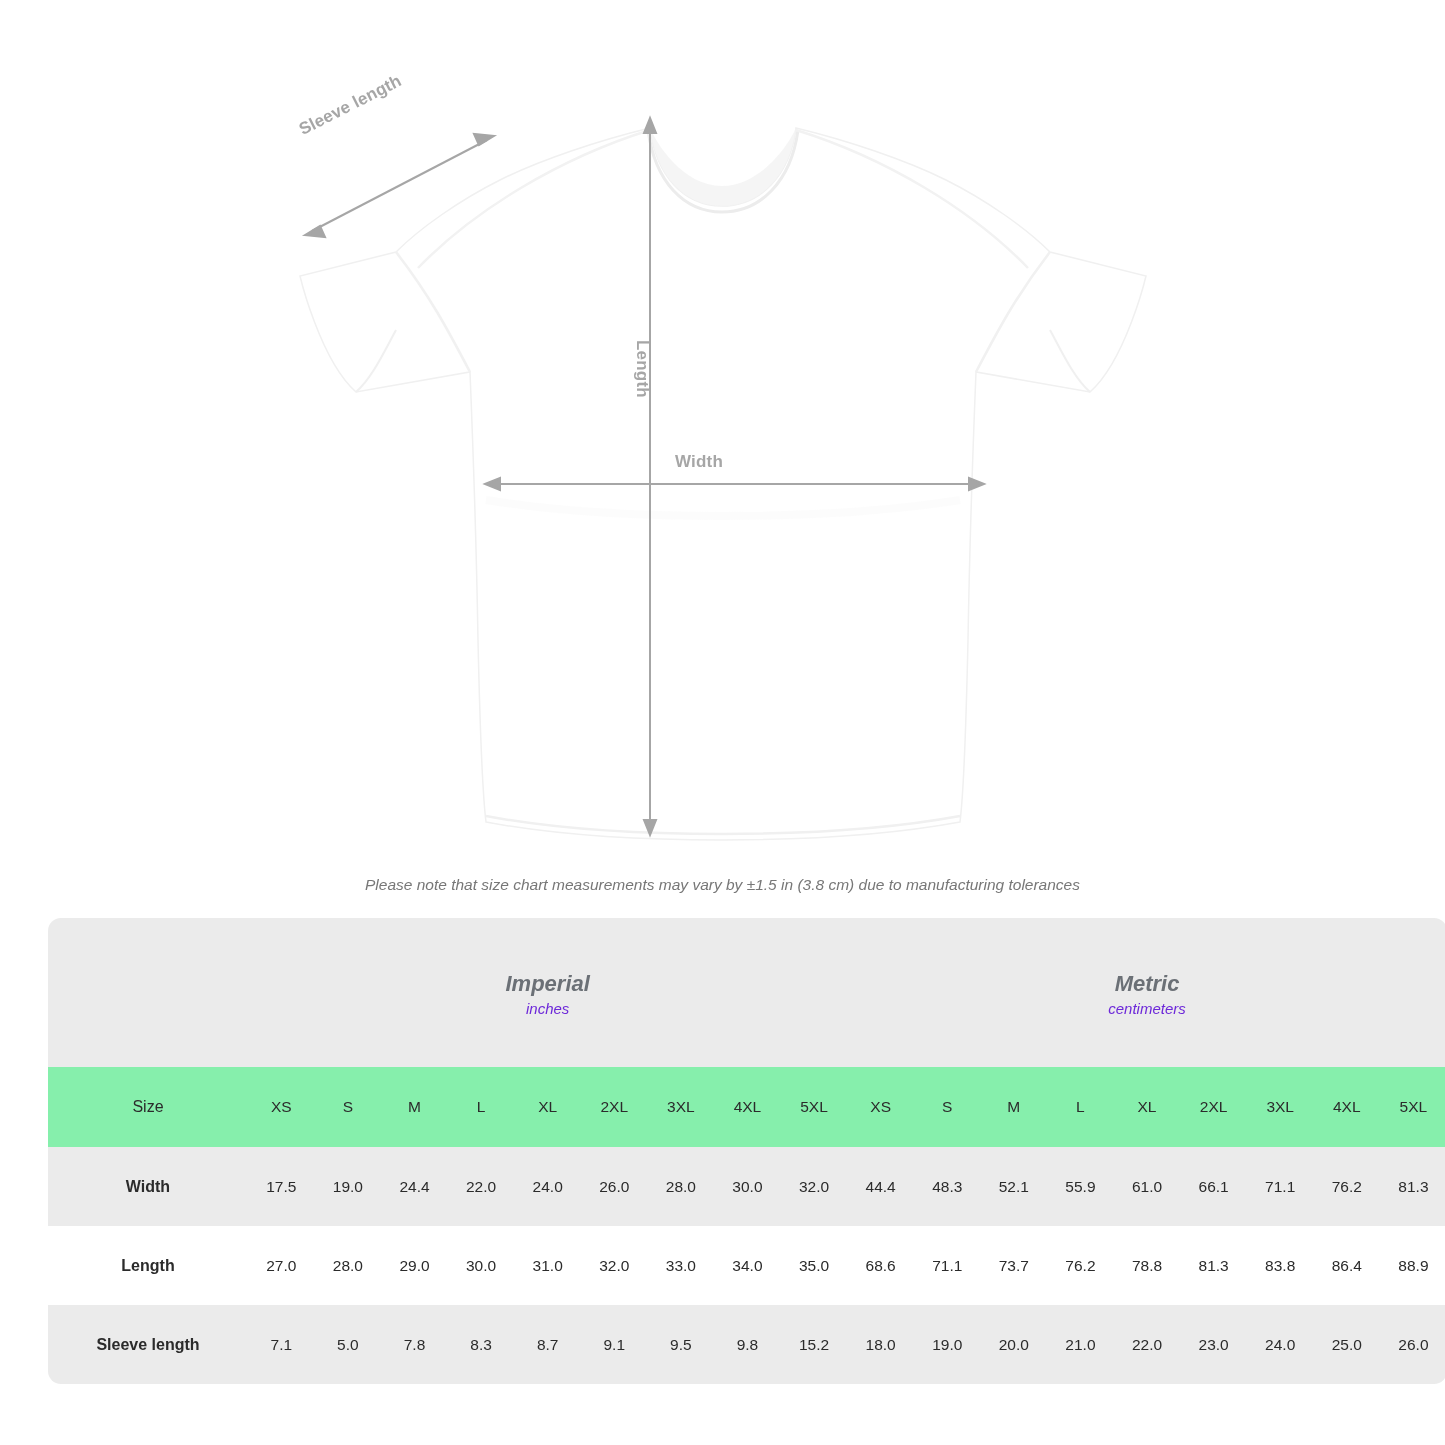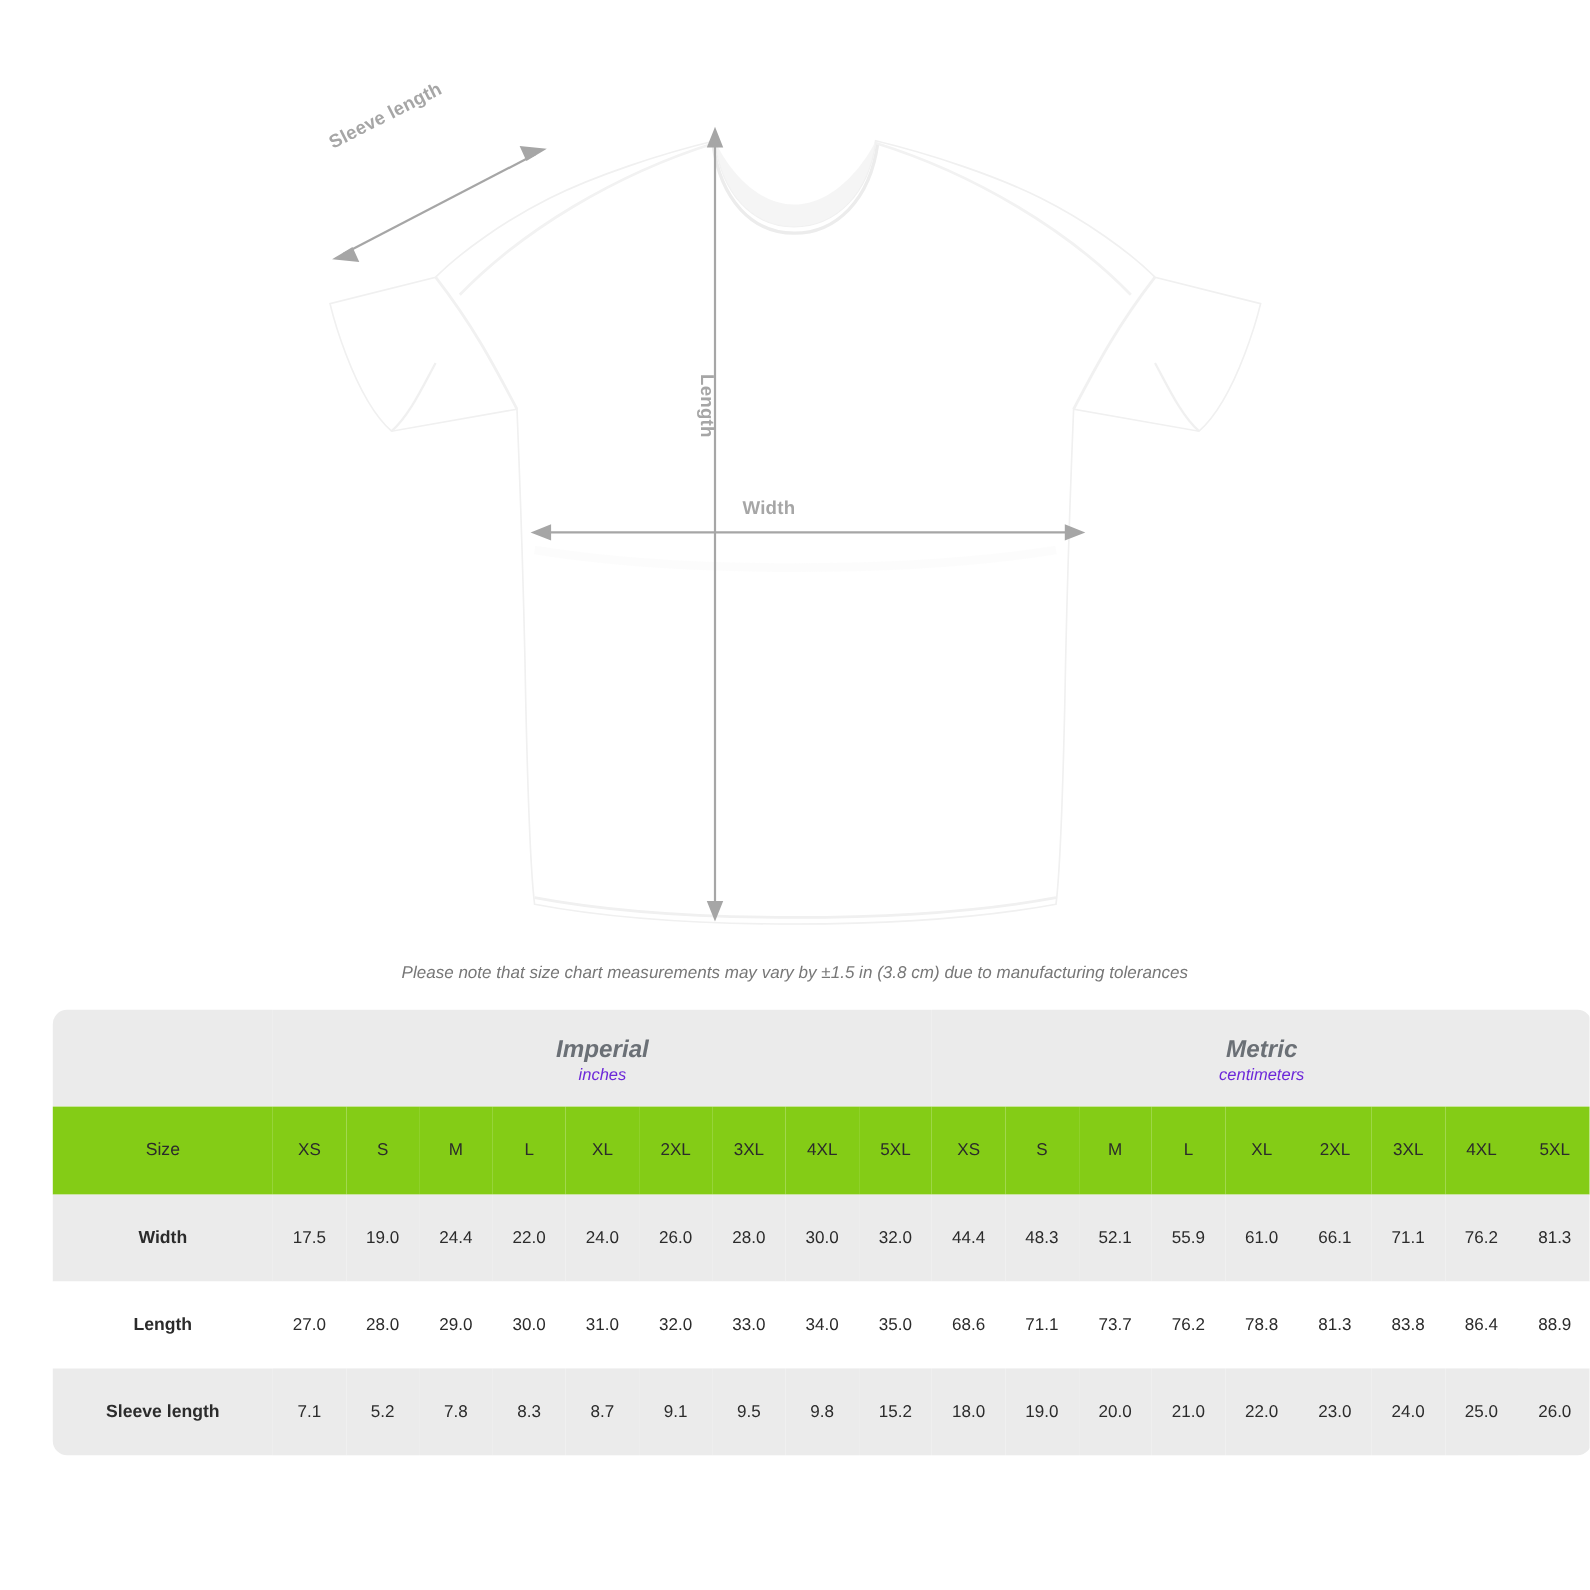--- a/index.html
+++ b/index.html
@@ -82,21 +82,21 @@
     color: #2b2b2b;
   }
   table.size-table td, table.size-table th {
     text-align: center;
     vertical-align: middle;
     font-weight: normal;
     padding: 0;
   }
   
   .grp-row td {
-    height: 88px;
+    height: 149px;
     background: #ebebeb;
   }
   .grp-row td.first {
     border-top-left-radius: 13px;
   }
   .grp-row td.last {
     border-top-right-radius: 13px;
   }
   .grp-title {
     font-size: 22px;
@@ -106,21 +106,21 @@
     line-height: 1.45;
   }
   .grp-sub {
     font-size: 15px;
     font-style: italic;
     color: #6d28d9;
   }
   
   .size-row td {
     height: 80px;
-    background: #84cc16;
+    background: #86efac;
     font-weight: bold;
   }
   .size-row td.rowhead {
     font-size: 16px;
   }
   
   .data-row td {
     height: 79px;
   }
   .data-row.shaded td {
@@ -312,21 +312,21 @@
         <td>78.8</td>
         <td>81.3</td>
         <td>83.8</td>
         <td>86.4</td>
         <td>88.9</td>
       </tr>
 
       <tr class="data-row shaded last-row">
         <td class="rowhead first">Sleeve length</td>
         <td>7.1</td>
-        <td>5.2</td>
+        <td>5.0</td>
         <td>7.8</td>
         <td>8.3</td>
         <td>8.7</td>
         <td>9.1</td>
         <td>9.5</td>
         <td>9.8</td>
         <td>15.2</td>
         <td>18.0</td>
         <td>19.0</td>
         <td>20.0</td>

